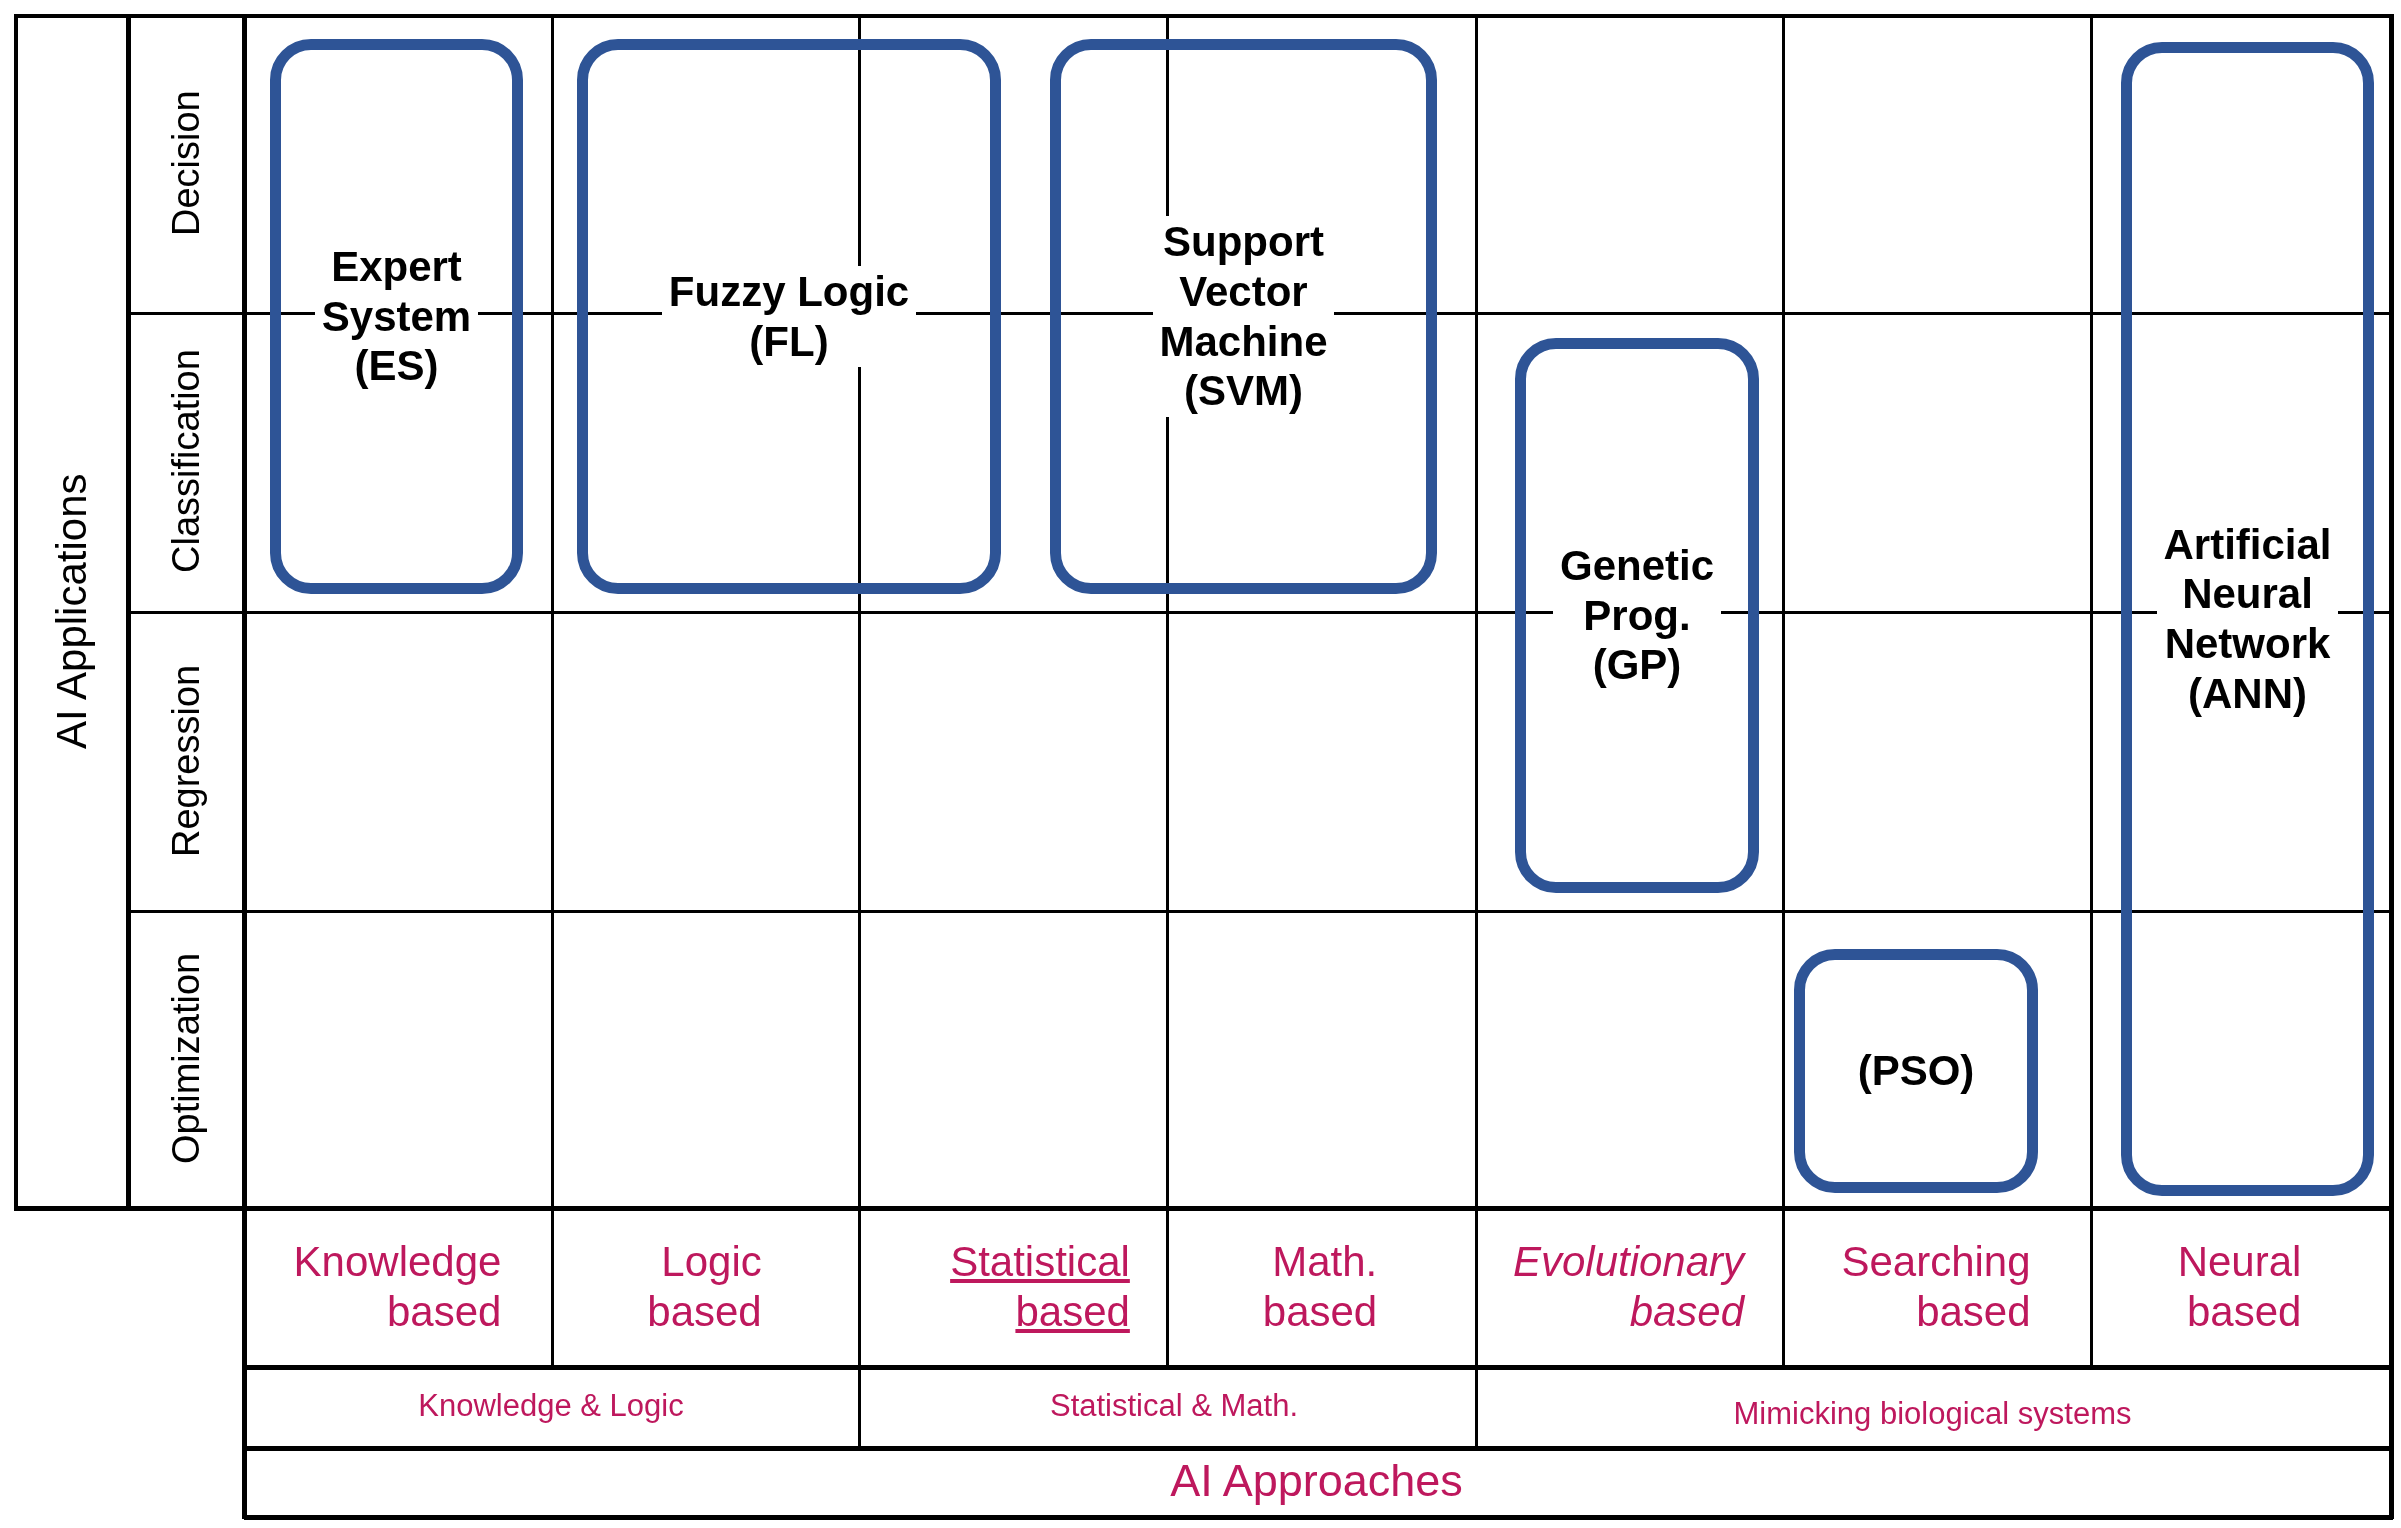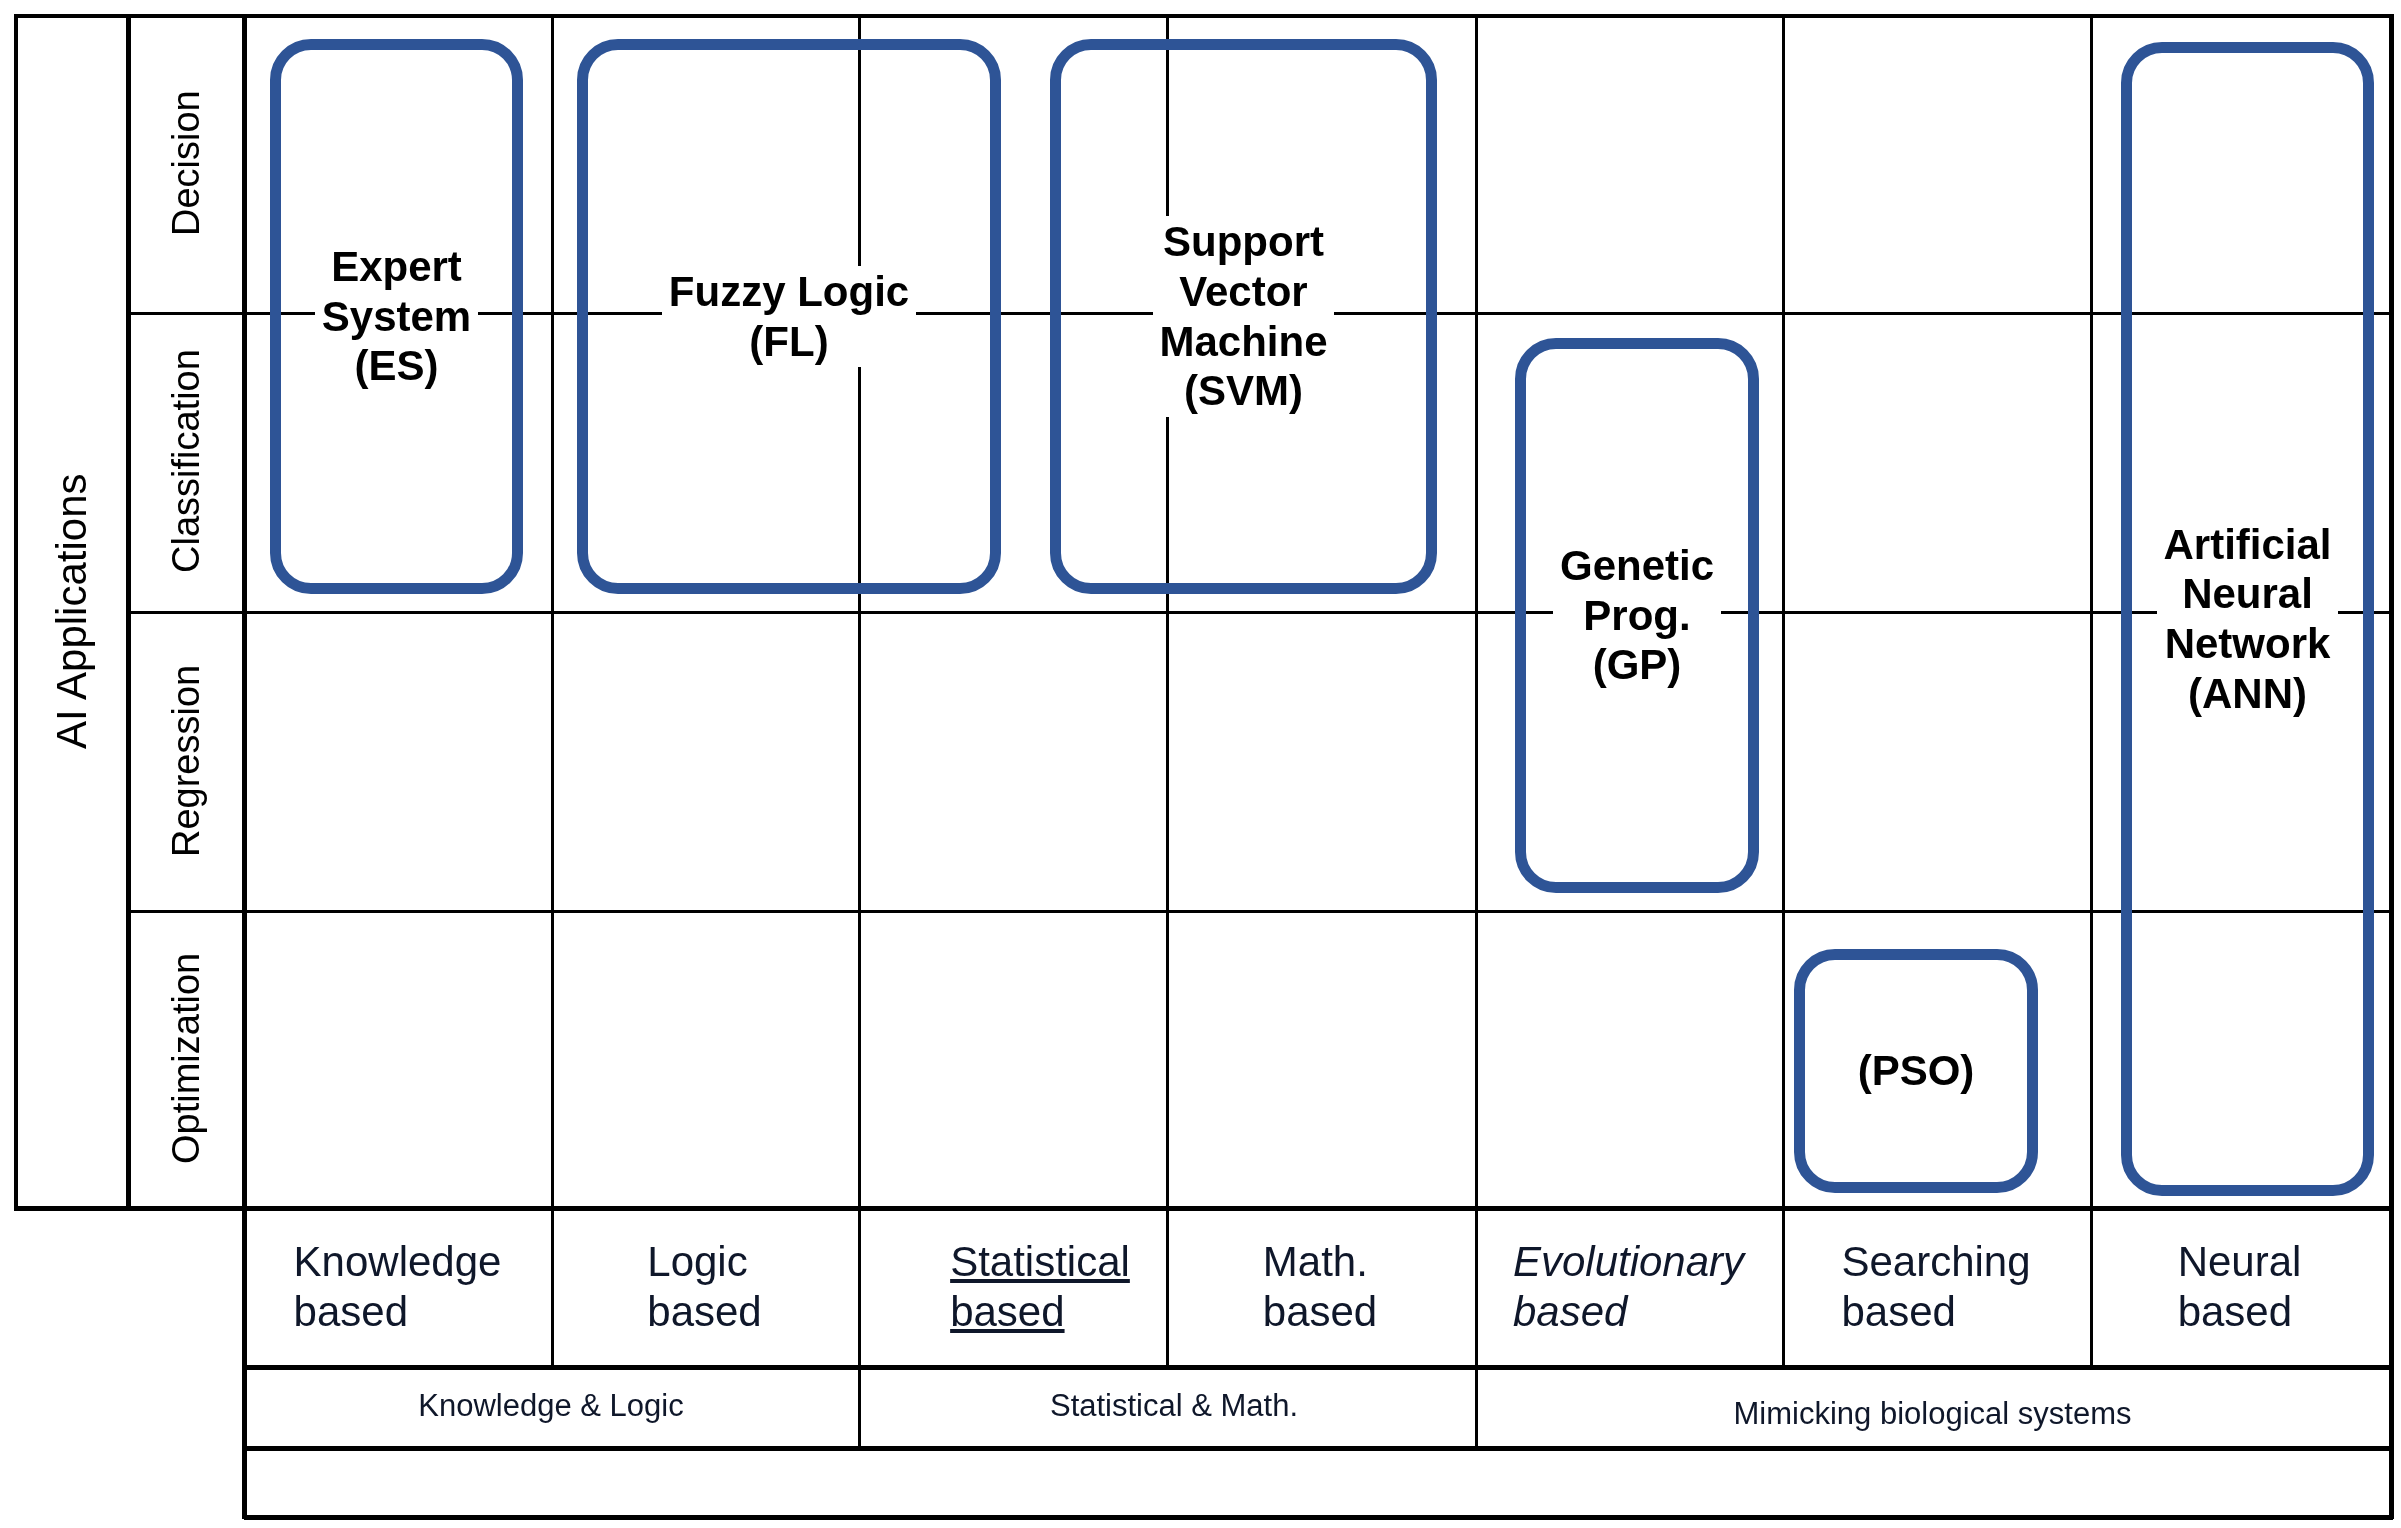--- a/index.html
+++ b/index.html
@@ -63,22 +63,22 @@
     padding:1.4px 6.8px;
   }
   .node.small .label{font-size:42px;}
 
   
   .cell{
     position:absolute;
     display:flex;
     align-items:center;
     justify-content:center;
-    text-align:left;
-    color:#0f172a;
+    text-align:right;
+    color:#be185d;
     font-size:42px;
     line-height:1.2;
     white-space:pre-line;
     font-stretch:condensed;
   }
   .cell.wide{font-size:31px;}
   .cell.widest{font-size:45px;}
 </style>
 </head>
 <body>
@@ -160,15 +160,16 @@
 based</div>
   <div class="cell" style="left:1782px;top:1209px;width:308px;height:156px;">Searching
 based</div>
   <div class="cell" style="left:2090px;top:1209px;width:299px;height:156px;">Neural
 based</div>
 
   <div class="cell wide" style="left:244px;top:1365px;width:614px;height:81px;">Knowledge &amp; Logic</div>
   <div class="cell wide" style="left:858px;top:1365px;width:616px;height:81px;padding-left:8px;">Statistical &amp; Math.</div>
   <div class="cell wide" style="left:1475px;top:1365px;width:915px;height:81px;margin-top:8px;">Mimicking biological systems</div>
 
+  <div class="cell widest" style="left:244px;top:1446px;width:2145px;height:69px;">AI Approaches</div>
 
 </div>
 
 
 </body></html>

